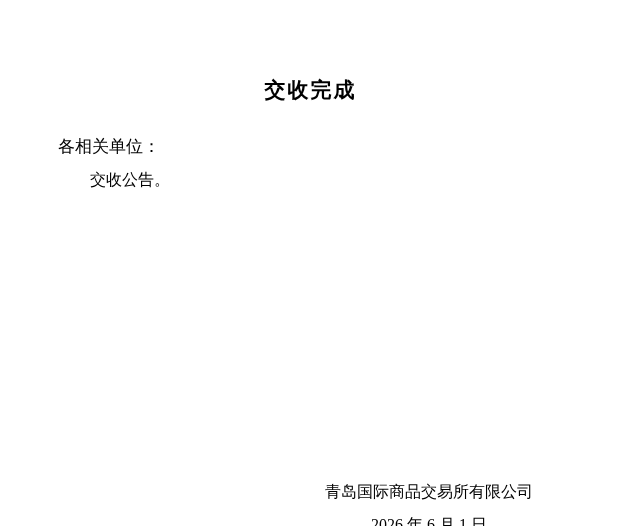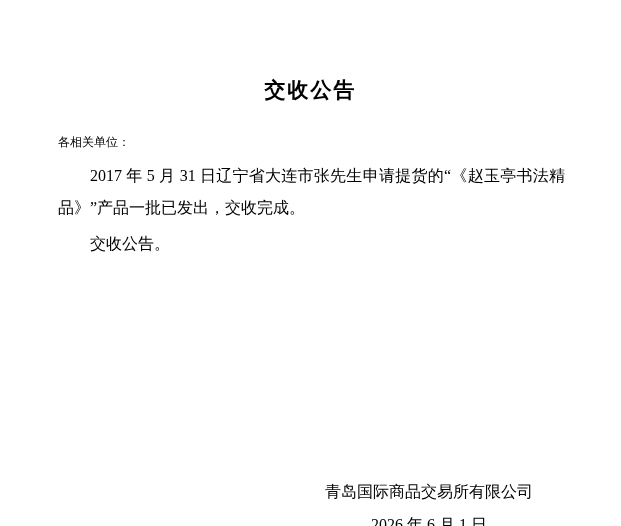--- a/index.html
+++ b/index.html
@@ -23,21 +23,21 @@
   }
   .doc-title {
     text-align: center;
     font-size: 21px;
     font-weight: bold;
     letter-spacing: 2px;
     margin-top: 78px;
     line-height: 1.2;
   }
   .salutation {
-    font-size: 12px;
+    font-size: 17px;
     margin-top: 30px;
     margin-left: 10px;
     line-height: 1.6;
   }
   .body-para {
     font-size: 16px;
     line-height: 2.0;
     text-indent: 2em;
     margin: 8px 0 0 10px;
     text-align: justify;
@@ -60,25 +60,24 @@
   }
   .sign-date {
     white-space: nowrap;
   }
 </style>
 </head>
 <body>
 
 <div class="page">
 
-  <div class="doc-title">交收公告</div>
+  <div class="doc-title">交收完成</div>
 
   <div class="salutation">各相关单位：</div>
 
-  <p class="body-para first">2017 年 5 月 31 日辽宁省大连市张先生申请提货的“《赵玉亭书法精品》”产品一批已发出，交收完成。</p>
 
   <p class="body-para second">交收公告。</p>
 
   <div class="signature-block">
     <div class="sign-org">青岛国际商品交易所有限公司</div>
     <div class="sign-date">2026 年 6 月 1 日</div>
   </div>
 
 </div>
 

